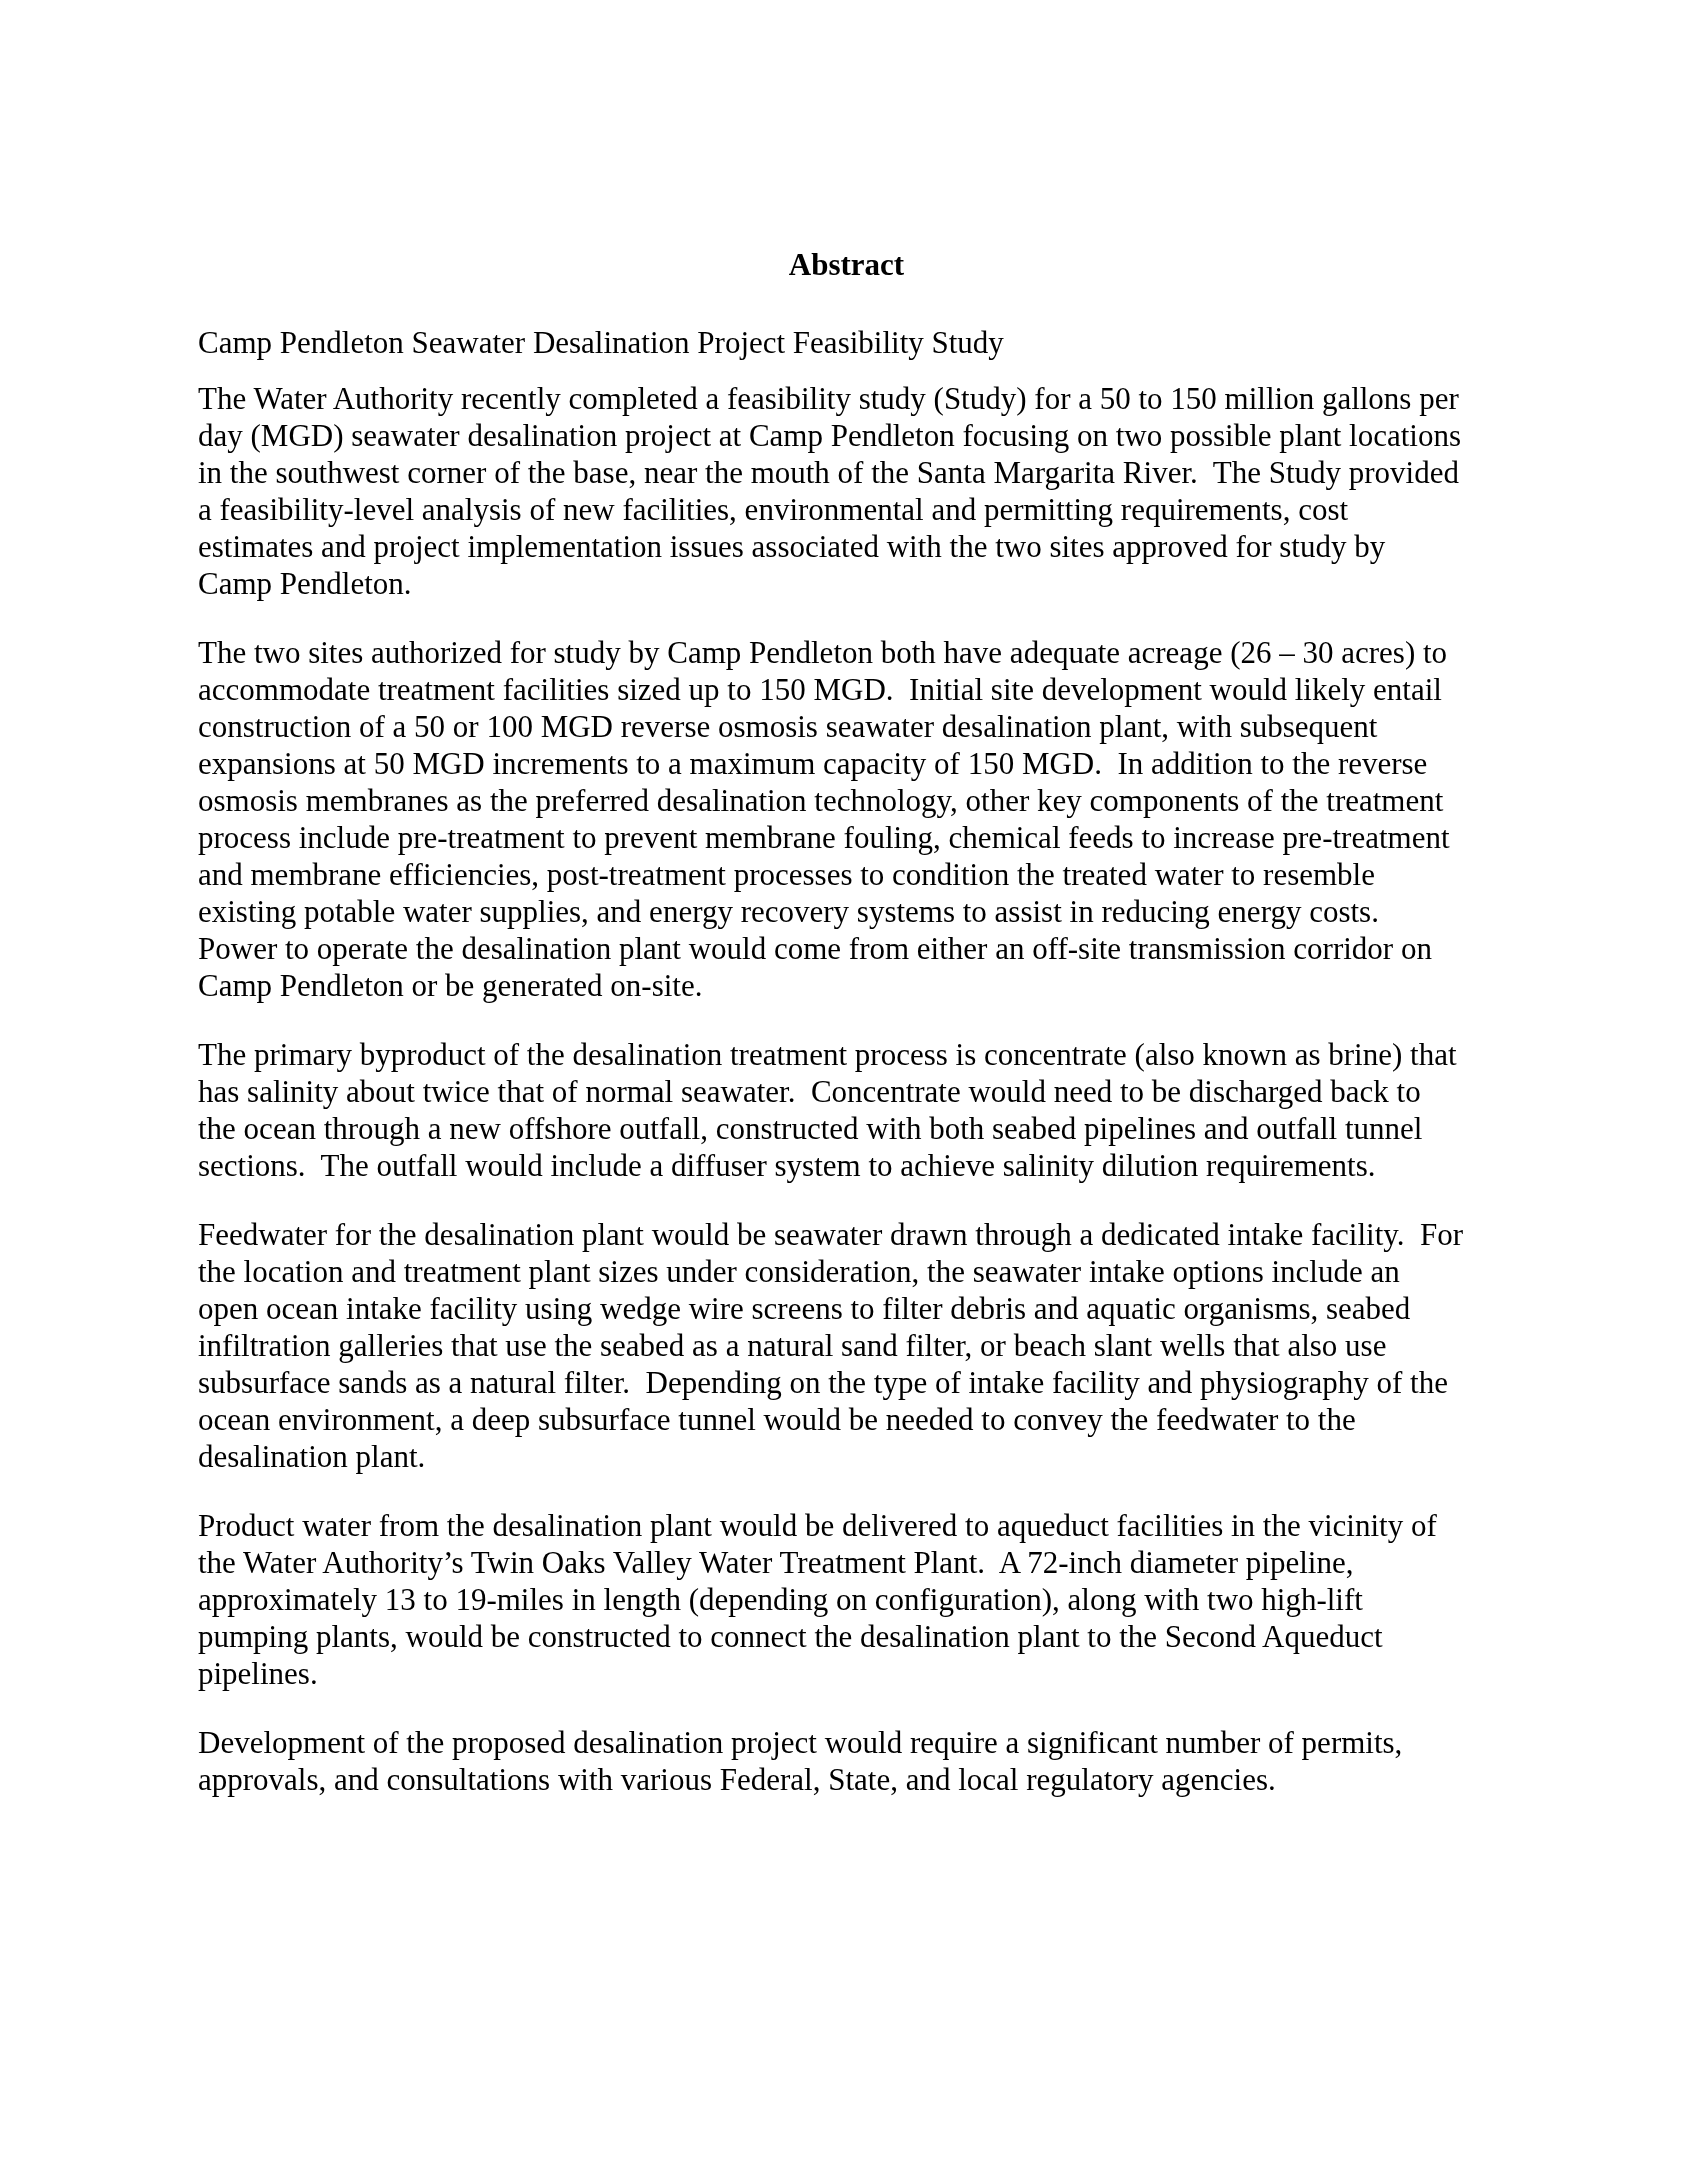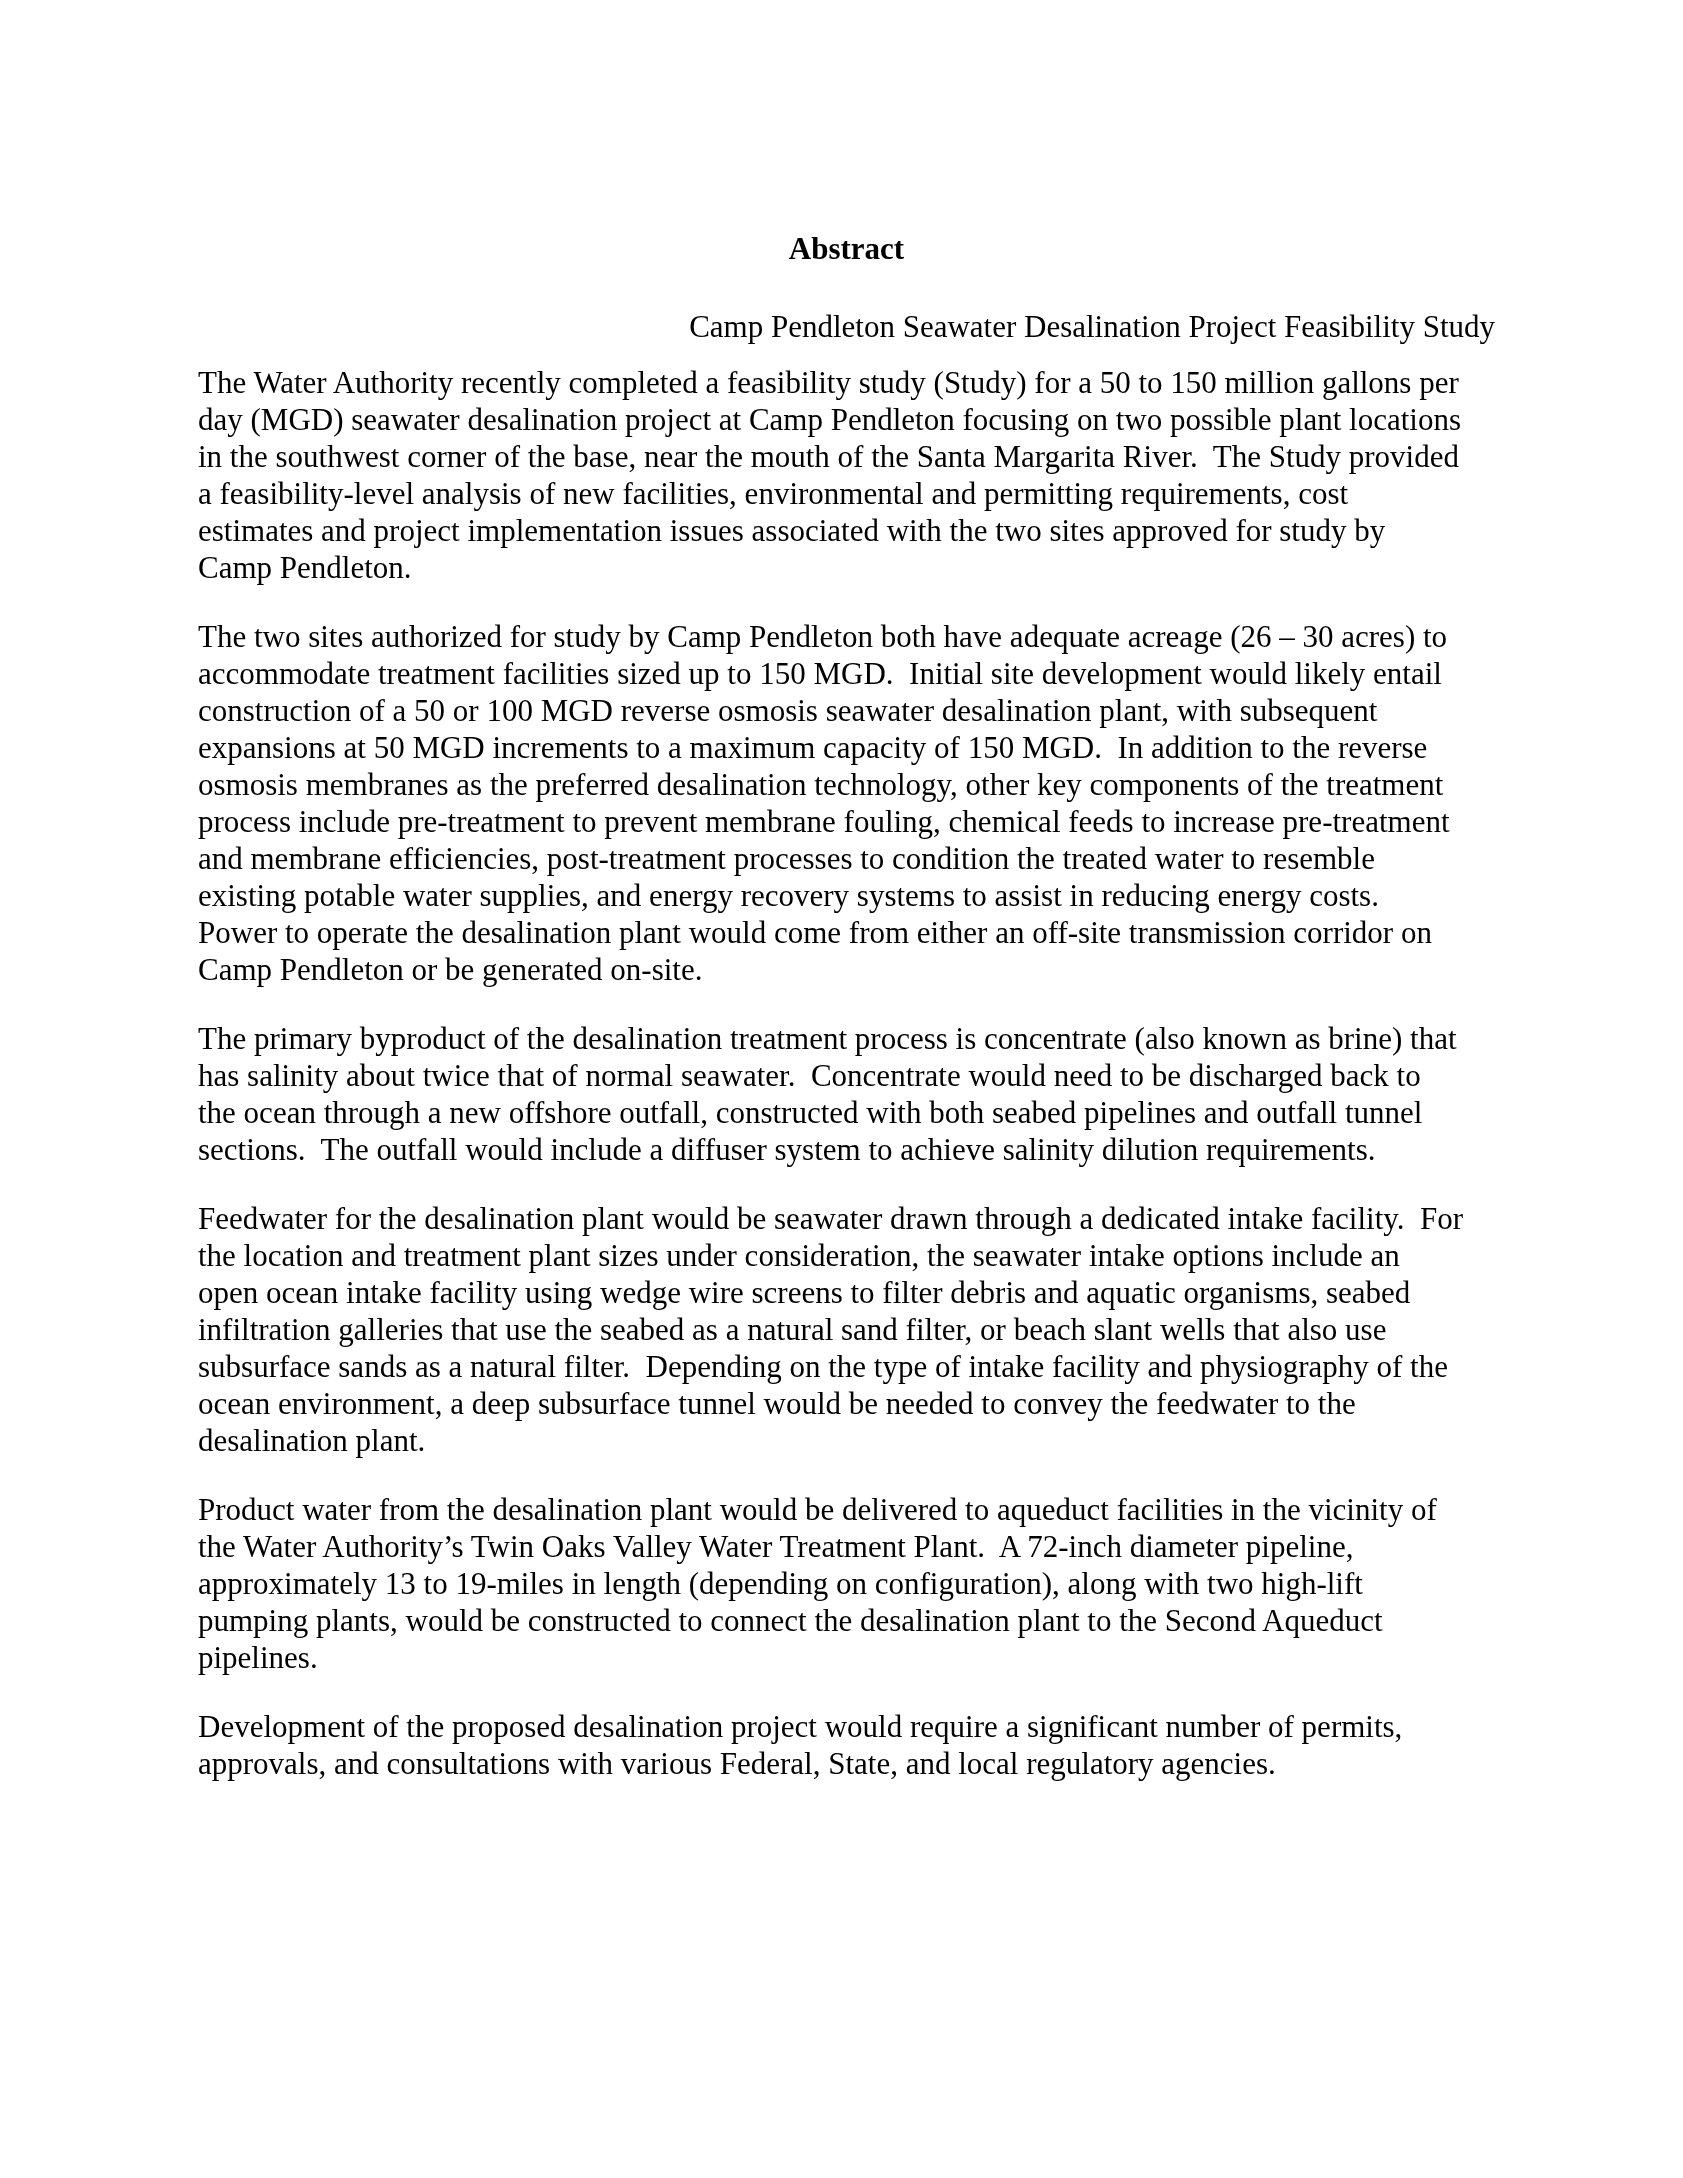--- a/index.html
+++ b/index.html
@@ -22,25 +22,25 @@
     width: 1297px;
     font-family: "Liberation Serif", "DejaVu Serif", serif;
     font-size: 31px;
     line-height: 37px;
     color: #000000;
   }
   .doc-title {
     font-size: 31px;
     font-weight: 700;
     text-align: center;
-    margin: 0 0 41px 0;
+    margin: 16px 0 41px 0;
   }
   .doc-subtitle {
     font-weight: 400;
-    text-align: right;
+    text-align: left;
     margin: 0 0 19px 0;
   }
   .para {
     margin: 0 0 32px 0;
     white-space: pre; 
   }
   .para:last-child {
     margin-bottom: 0;
   }
 </style>

